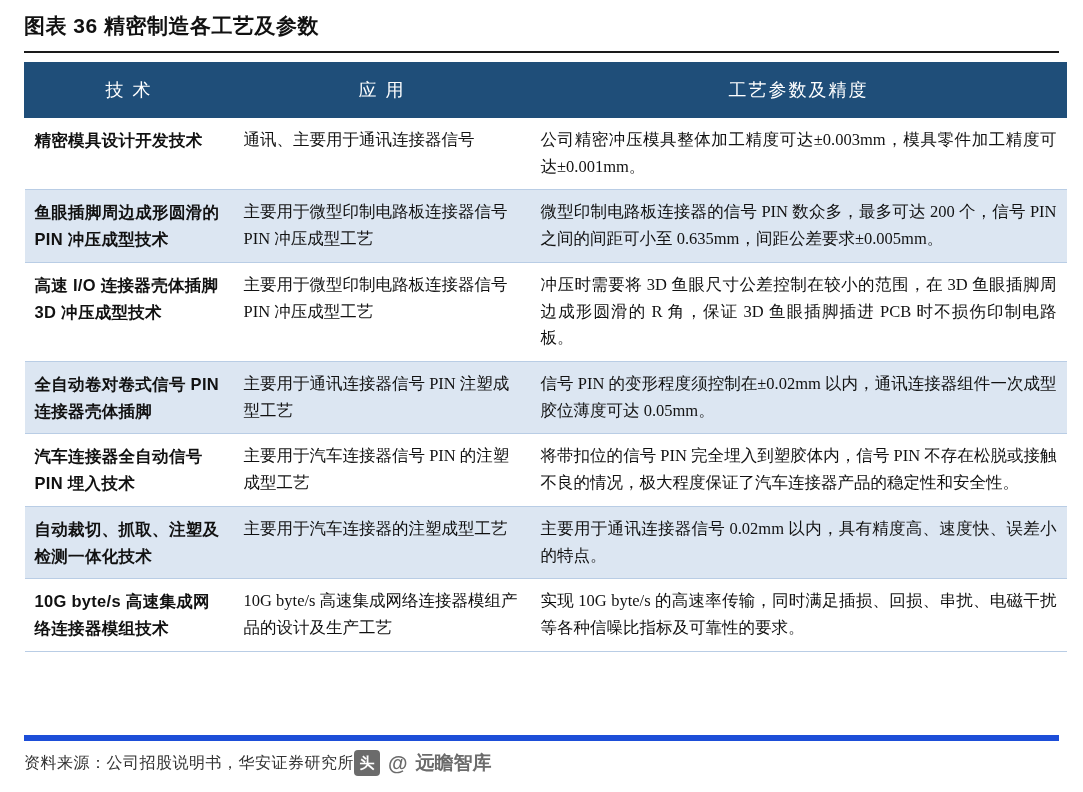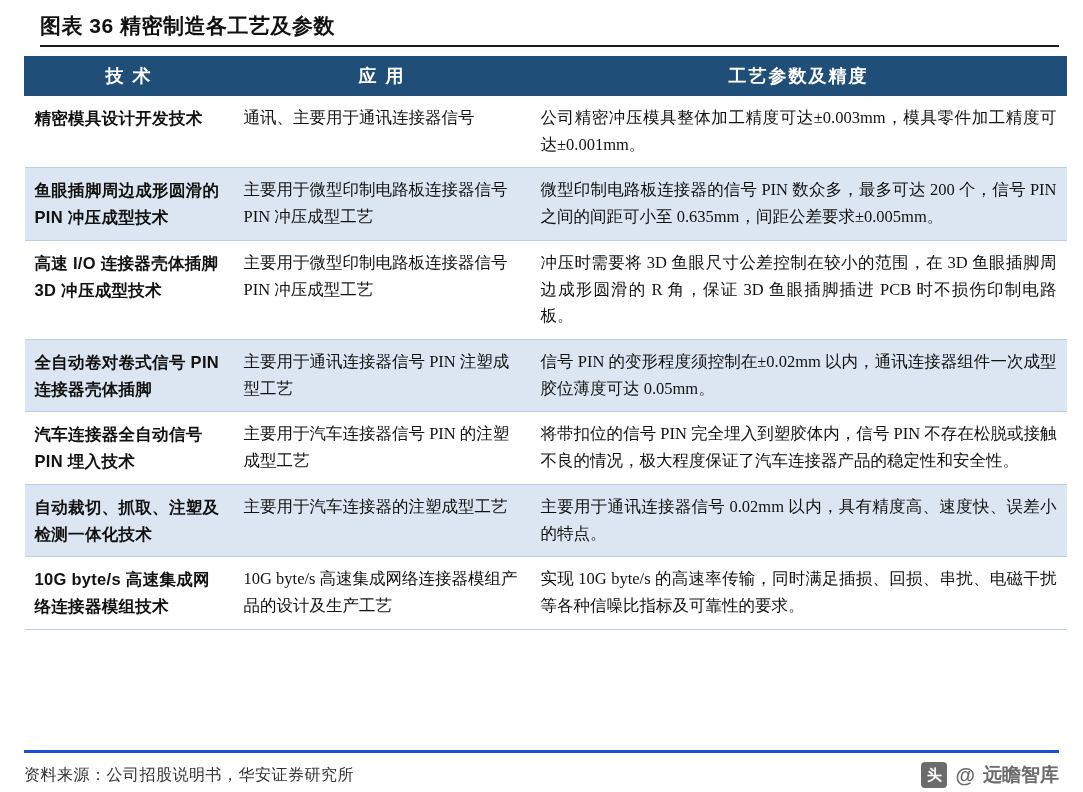--- a/index.html
+++ b/index.html
@@ -17,45 +17,45 @@
     position: relative;
     width: 1083px;
     height: 792px;
     box-sizing: border-box;
     padding: 12px 18px 0 18px;
   }
   .title-bar {
     display: flex;
     align-items: flex-end;
     border-bottom: 2px solid #1a1a1a;
-    padding-bottom: 5px;
-    margin: 0 6px 0 22px;
+    padding-bottom: 11px;
+    margin: 0 6px 0 6px;
     text-align: right;
   }
   .title-text {
     font-size: 21px;
     font-weight: bold;
     color: #111111;
     letter-spacing: 0.5px;
     font-family: "Liberation Sans", "DejaVu Sans", sans-serif;
   }
   table.main-table {
     width: 1043px;
     margin-left: 6px;
     border-collapse: collapse;
     table-layout: fixed;
     margin-top: 9px;
   }
   table.main-table th {
     background: #1f4e79;
     color: #ffffff;
     font-size: 18px;
-    font-weight: bold;
+    font-weight: normal;
     text-align: center;
-    padding: 7px 4px;
+    padding: 15px 4px;
     border: 1px solid #1f4e79;
     font-family: "Liberation Sans", "DejaVu Sans", sans-serif;
     letter-spacing: 2px;
   }
   table.main-table td {
     vertical-align: top;
     padding: 9px 10px 9px 10px;
     border-bottom: 1px solid #b9cde5;
     font-size: 16.5px;
     line-height: 1.62;
@@ -78,26 +78,25 @@
   tr.row-alt td {
     background: #dce6f2;
   }
   tr.row-plain td {
     background: #ffffff;
   }
   .footer {
     position: absolute;
     left: 24px;
     right: 24px;
-    bottom: 4px;
-    border-top: 3px solid #1d4ed8;
+    bottom: 16px;
+    border-top: 6px solid #1d4ed8;
     padding-top: 9px;
     display: flex;
     align-items: center;
-    justify-content: space-between;
   }
   .source-text {
     font-size: 16px;
     color: #333333;
     letter-spacing: 0.5px;
   }
   .watermark {
     display: flex;
     align-items: center;
     gap: 8px;

